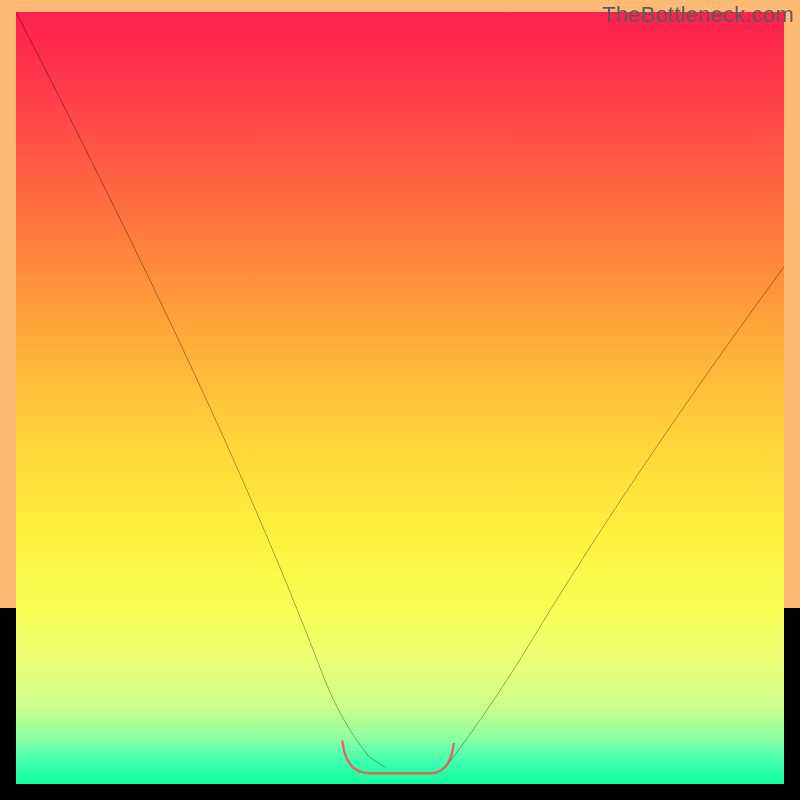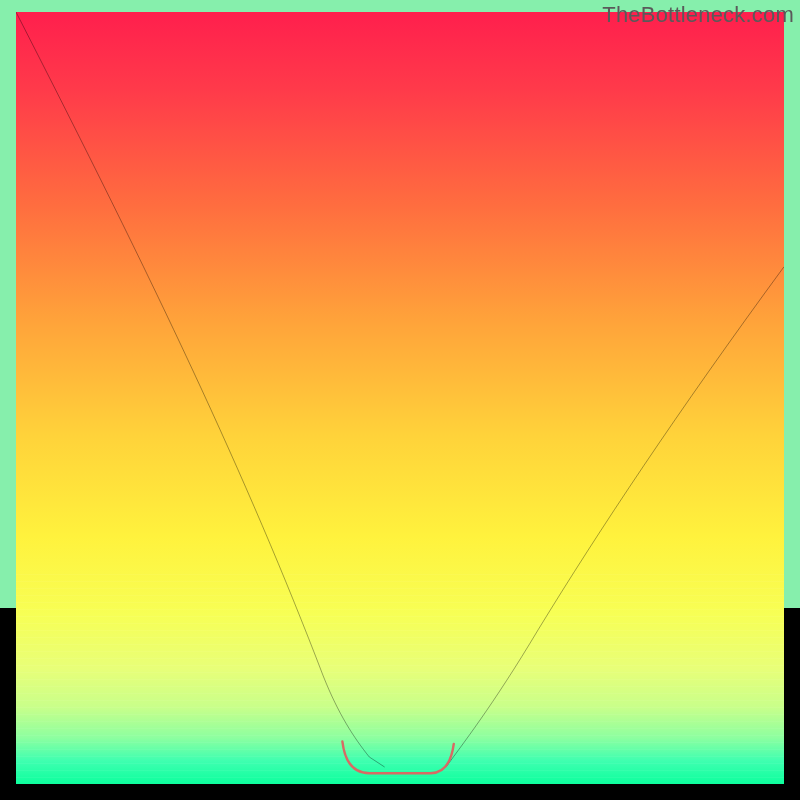--- a/index.html
+++ b/index.html
@@ -8,21 +8,21 @@
     width: 800px;
     height: 800px;
     overflow: hidden;
     background: #000;
     font-family: Arial, Helvetica, sans-serif;
   }
   .frame {
     position: relative;
     width: 800px;
     height: 608px;
-    background: #86efac;
+    background: #fdba74;
   }
   .plot-area {
     position: absolute;
     left: 16px;
     top: 12px;
     width: 768px;
     height: 772px;
     background: linear-gradient(
       to bottom,
       #ff1f4d 0%,

